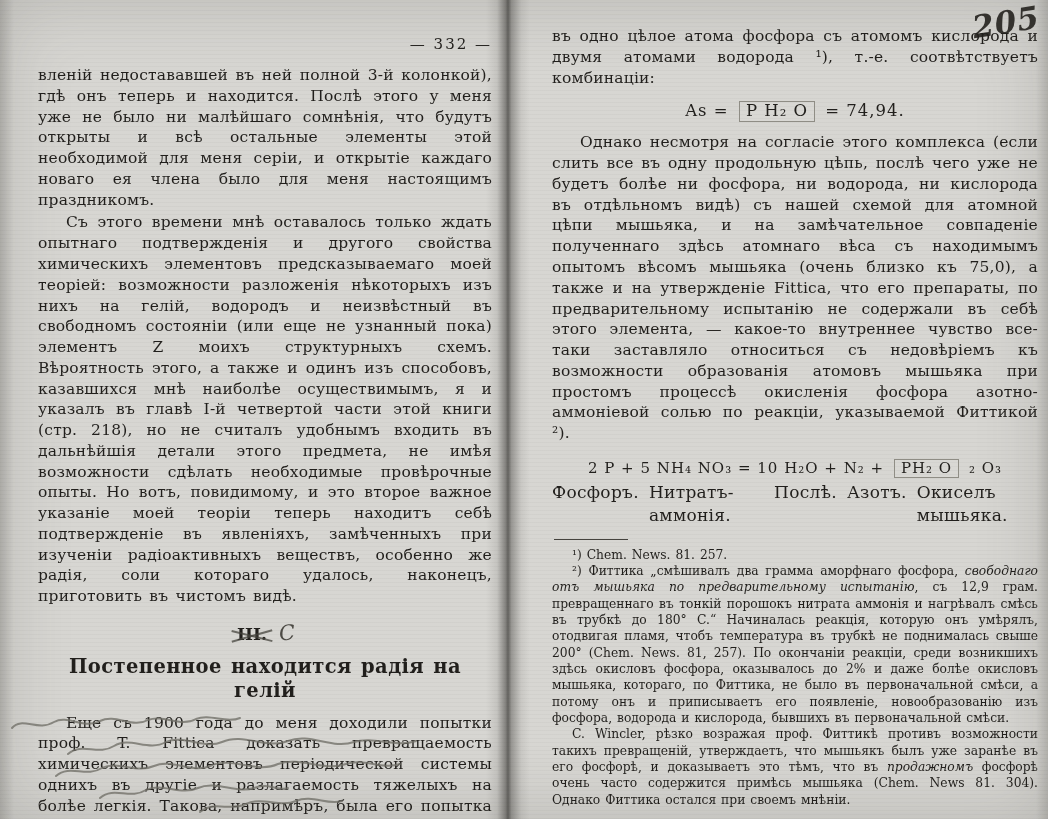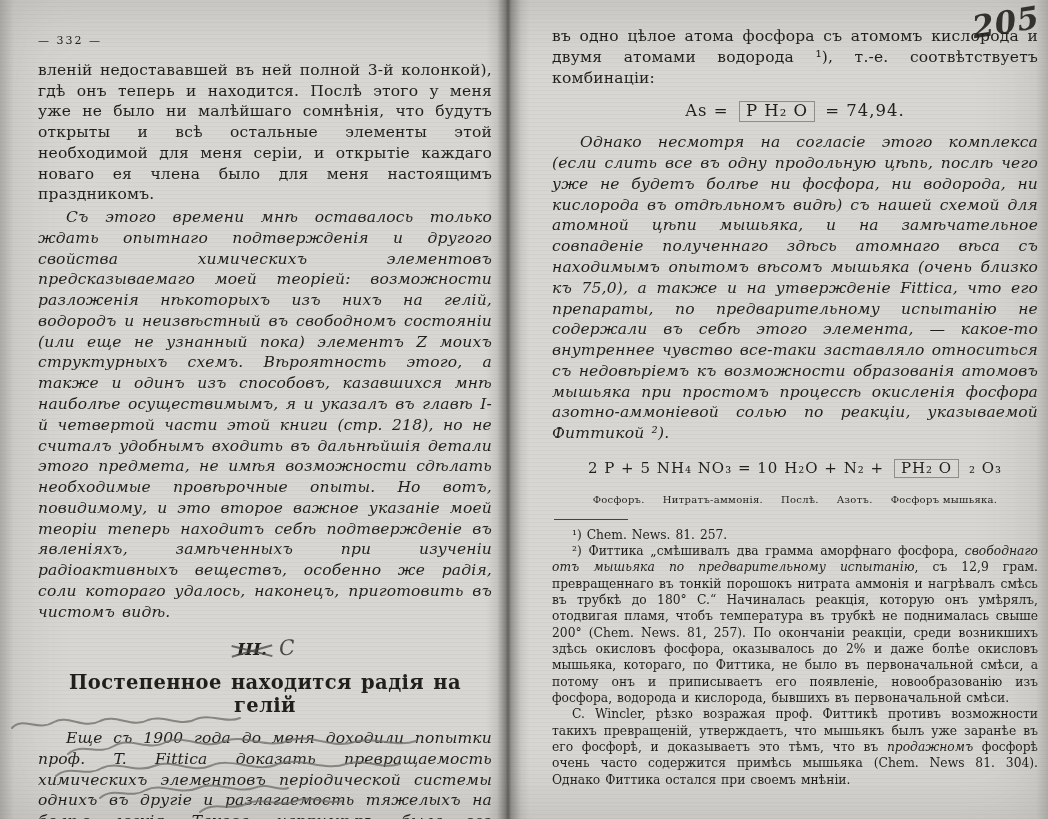--- a/index.html
+++ b/index.html
@@ -23,33 +23,33 @@
   }
   .edge-left{position:absolute;left:0;top:0;width:14px;height:819px;
     background:linear-gradient(90deg,rgba(60,58,53,0.20),rgba(60,58,53,0));}
   .edge-right{position:absolute;right:0;top:0;width:12px;height:819px;
     background:linear-gradient(270deg,rgba(60,58,53,0.16),rgba(60,58,53,0));}
 
   .page{position:absolute;font-size:15.5px;line-height:1.34;}
   .page-left{left:38px;top:34px;width:454px;}
   .page-right{left:552px;top:26px;width:486px;}
 
-  .pgnum{text-align:left;font-size:11px;letter-spacing:2px;margin-bottom:11px;}
+  .pgnum{text-align:right;font-size:15px;letter-spacing:2px;margin-bottom:11px;}
   .page-right .pgnum{margin-bottom:12px;}
 
   p.body-par{
     margin:0 0 2px 0;text-align:justify;
     word-spacing:2px;letter-spacing:0.2px;
   }
-  p.indent{text-indent:28px;font-style:italic;}
+  p.indent{text-indent:28px;}
 
   .section-mark{
     text-align:center;margin:12px 0 6px 0;font-size:17px;font-weight:bold;
   }
-  .strike-wrap{position:relative;display:inline-block;padding:0 2px;font-style:italic;}
+  .strike-wrap{position:relative;display:inline-block;padding:0 2px;}
   .strike-wrap::before,.strike-wrap::after{
     content:"";position:absolute;left:-4px;right:-4px;top:52%;height:2px;
     background:rgba(70,68,62,0.75);
   }
   .strike-wrap::before{transform:rotate(14deg);}
   .strike-wrap::after{transform:rotate(-16deg);}
   .hand-c{
     display:inline-block;margin-left:10px;font-style:italic;font-weight:normal;
     font-size:21px;color:#4c4a44;transform:rotate(-6deg);
   }
@@ -62,22 +62,22 @@
 
   .formula-line{
     text-align:center;margin:12px 0 10px 0;font-size:16.5px;letter-spacing:1px;
   }
   .boxed{
     display:inline-block;border:1px solid #8f8d85;padding:0 6px;margin:0 4px;
     line-height:1.15;background:rgba(255,255,255,0.06);
   }
   .equation-block{margin:14px 0 0 0;text-align:center;font-size:15px;letter-spacing:1px;}
   .equation-labels{
-    display:flex;justify-content:center;gap:18px;
-    font-size:10px;margin-top:15px;letter-spacing:0.3px;
+    display:flex;justify-content:center;gap:10px;
+    font-size:17px;margin-top:3px;letter-spacing:0.3px;
   }
 
   .fn-sep{border:none;border-top:1.5px solid #45433e;width:74px;margin:12px 0 7px 2px;}
   .footnotes{font-size:12.3px;line-height:1.33;}
   .footnotes p{margin:0;text-align:justify;text-indent:20px;word-spacing:1px;}
   .footnotes i{font-style:italic;}
 
   .hand-note{position:absolute;left:4px;top:708px;width:430px;height:110px;}
   .hand-note svg path{stroke:#716f68;stroke-width:2;fill:none;
     stroke-linecap:round;opacity:0.78;}
@@ -142,21 +142,21 @@
     <div class="equation-block">
       <span>2 P + 5 NH₄ NO₃ = 10 H₂O + N₂ +</span>
       <span class="boxed">PH₂ O</span>
       <span>₂ O₃</span>
     </div>
     <div class="equation-labels">
       <span>Фосфоръ.</span>
       <span>Нитратъ-аммонія.</span>
       <span>Послѣ.</span>
       <span>Азотъ.</span>
-      <span>Фосфоръ мышьяка.</span>
+      <span>Окиселъ мышьяка.</span>
     </div>
 
     <hr class="fn-sep">
 
     <div class="footnotes">
       <p>¹) Chem. News. 81. 257.</p>
       <p>
         <span>²) Фиттика „смѣшивалъ два грамма аморфнаго фосфора, </span><i>свободнаго отъ мышьяка по предварительному испытанію</i><span>, съ 12,9 грам. превращеннаго въ тонкій порошокъ нитрата аммонія и нагрѣвалъ смѣсь въ трубкѣ до 180° C.“ Начиналась реакція, которую онъ умѣрялъ, отодвигая пламя, чтобъ температура въ трубкѣ не поднималась свыше 200° (Chem. News. 81, 257). По окончаніи реакціи, среди возникшихъ здѣсь окисловъ фосфора, оказывалось до 2% и даже болѣе окисловъ мышьяка, котораго, по Фиттика, не было въ первоначальной смѣси, а потому онъ и приписываетъ его появленіе, новообразованію изъ фосфора, водорода и кислорода, бывшихъ въ первоначальной смѣси.</span>
       </p>
       <p>

